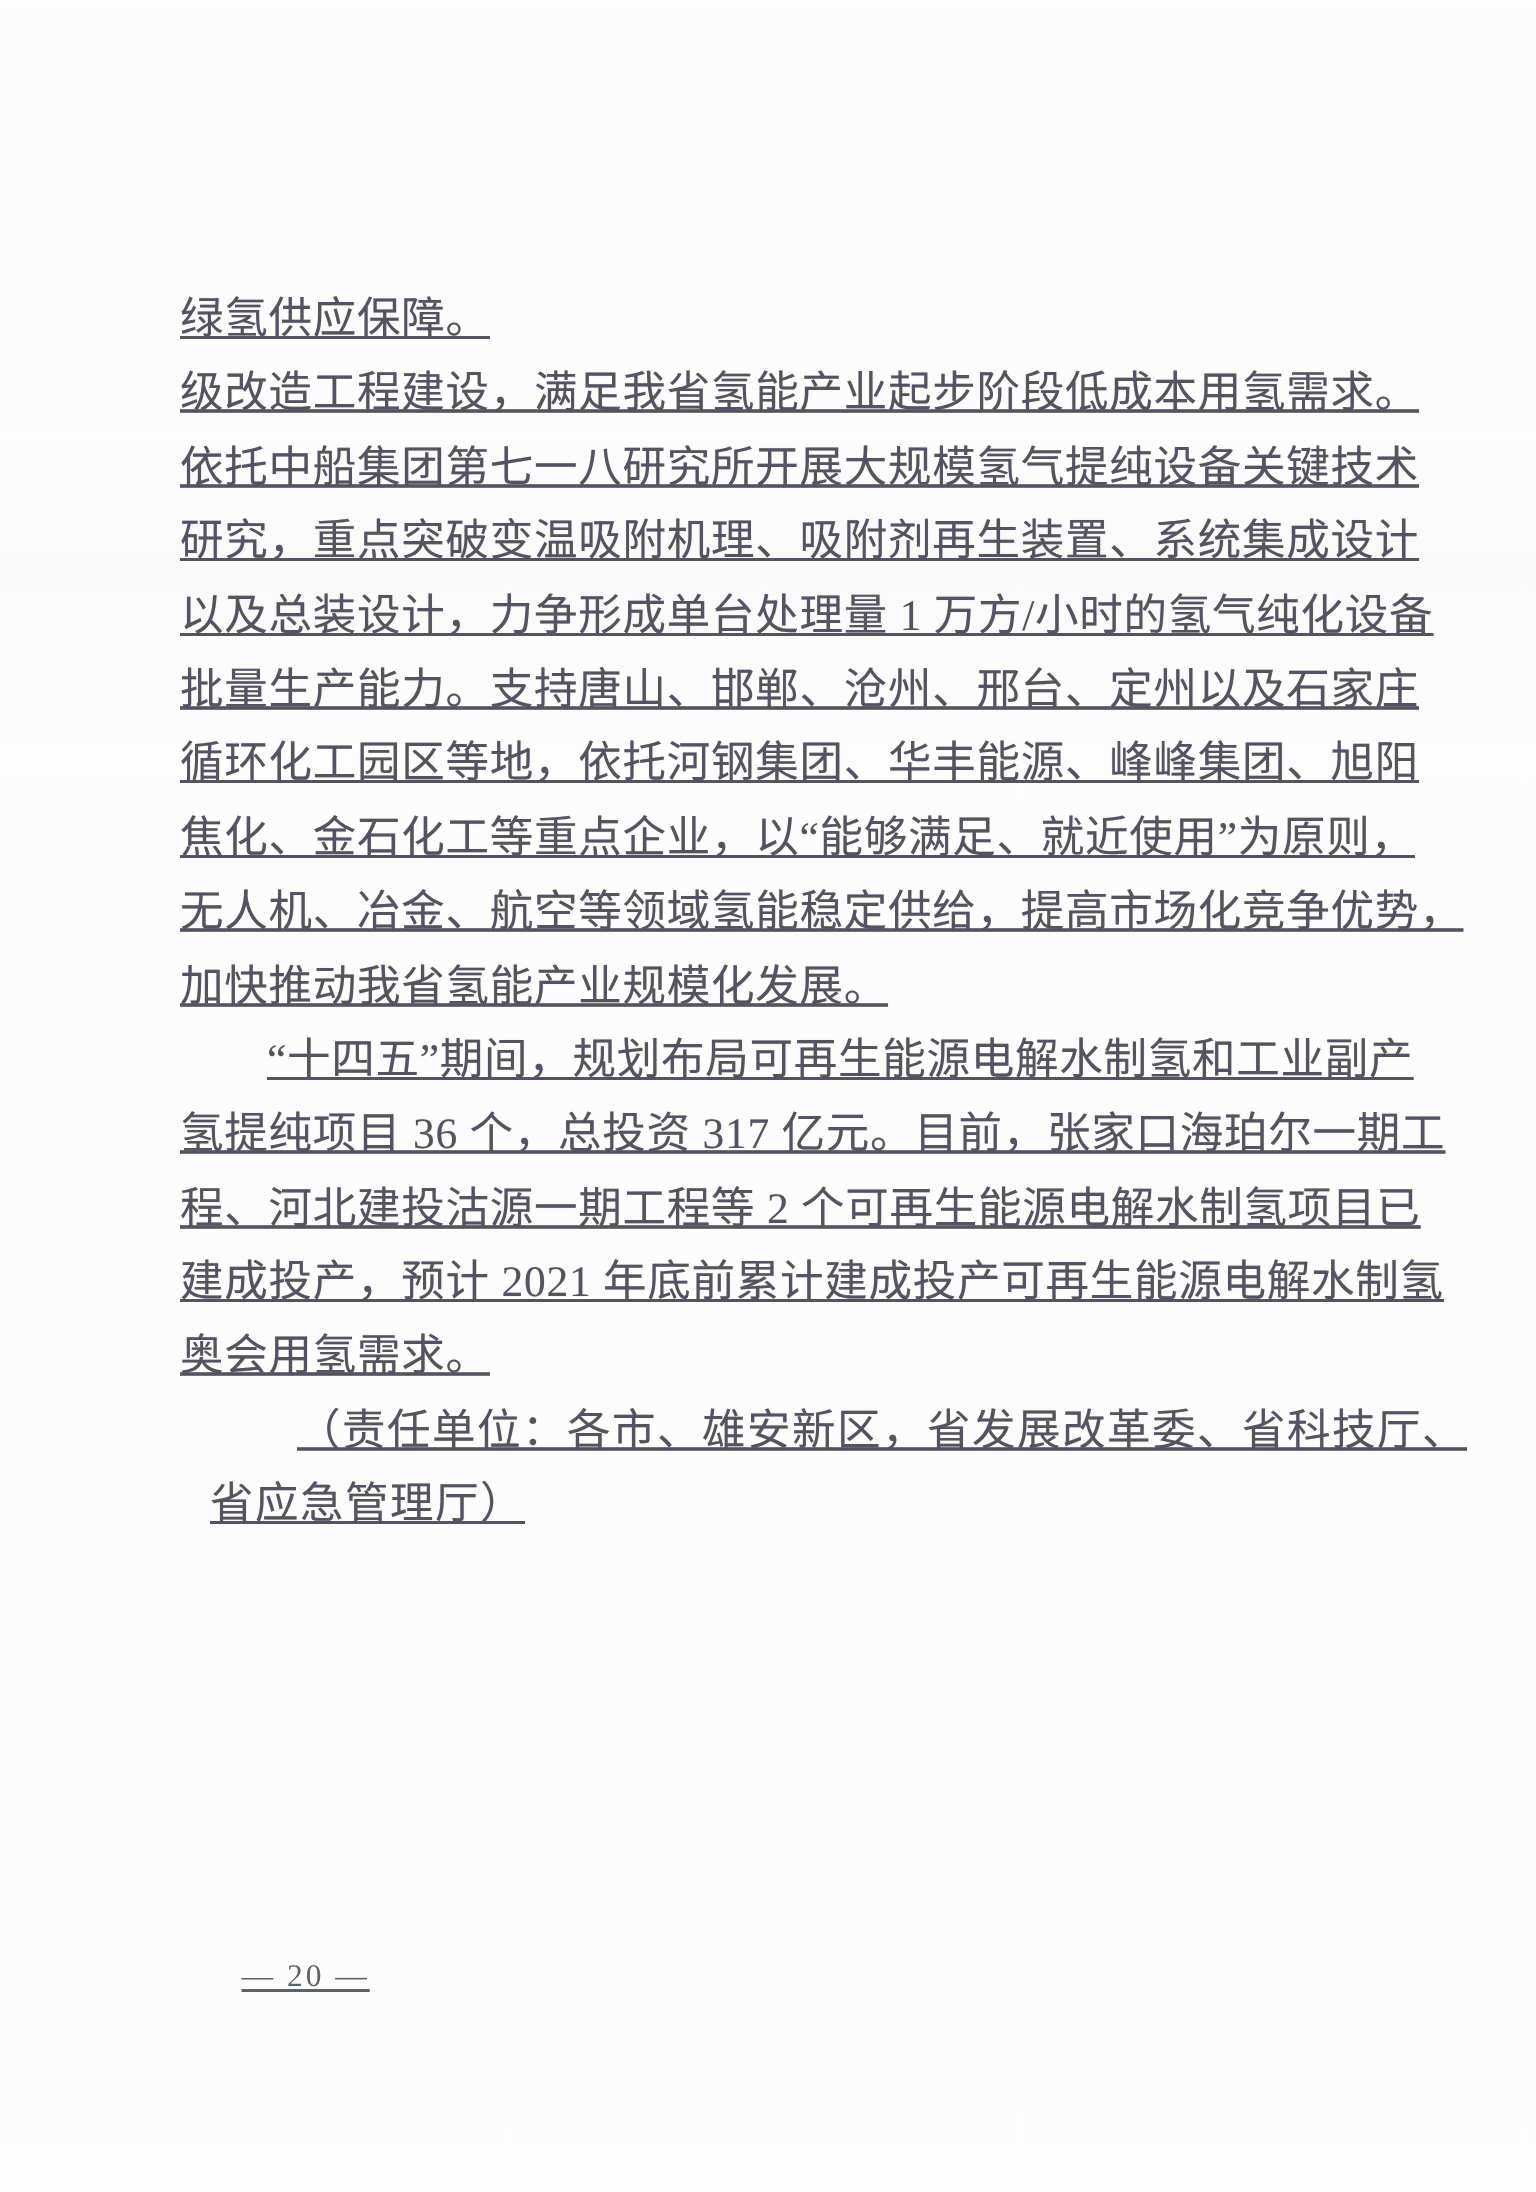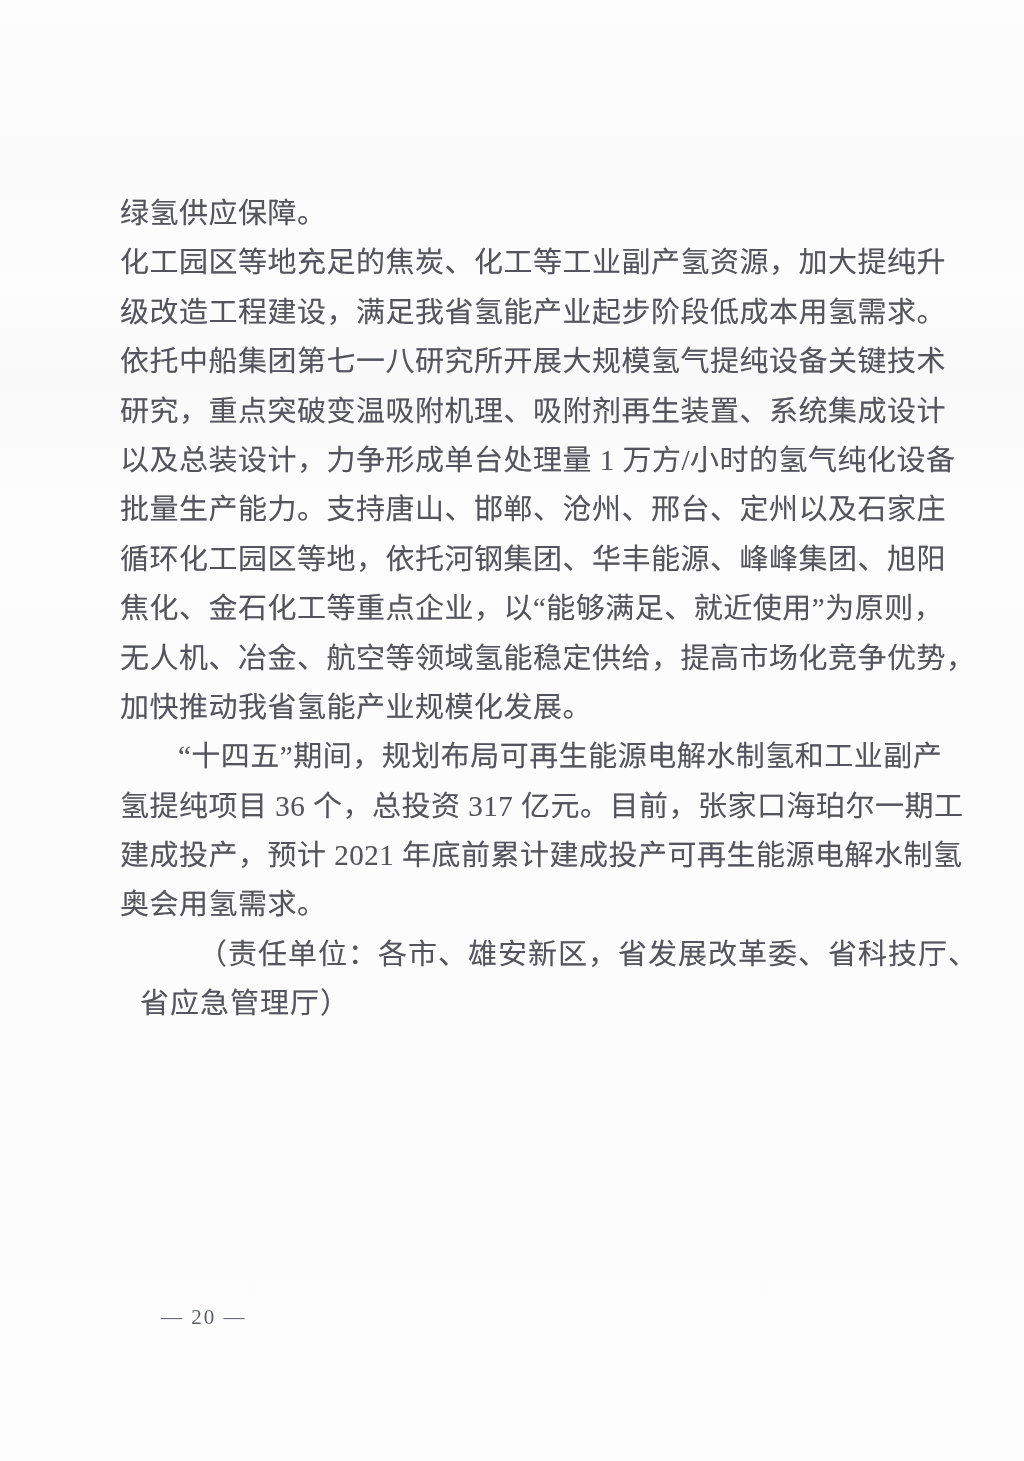--- a/index.html
+++ b/index.html
@@ -1,15 +1,15 @@
 <!DOCTYPE html>
 <html lang="zh-CN"><head>
 <meta charset="utf-8">
 <style>
-  * { margin: 0; padding: 0; box-sizing: border-box; }
+  * { margin: 0; padding: 0; box-sizing: border-box; text-decoration: underline; }
 
   html, body {
     width: 1024px;
     height: 1461px;
     overflow: hidden;
     background: #ffffff;
   }
 
   .page {
     position: relative;
@@ -76,32 +76,32 @@
   }
 </style>
 </head>
 <body>
 
 <div class="page">
 
   <div class="doc-body">
 
   <div class="line last">绿氢供应保障。</div>
-      <div class="line">化工园区等地充足的焦炭、化工等工业副产氢资源，加大提纯升</div>
       <div class="line">级改造工程建设，满足我省氢能产业起步阶段低成本用氢需求。</div>
       <div class="line">依托中船集团第七一八研究所开展大规模氢气提纯设备关键技术</div>
       <div class="line">研究，重点突破变温吸附机理、吸附剂再生装置、系统集成设计</div>
       <div class="line">以及总装设计，力争形成单台处理量 1 万方/小时的氢气纯化设备</div>
       <div class="line">批量生产能力。支持唐山、邯郸、沧州、邢台、定州以及石家庄</div>
       <div class="line">循环化工园区等地，依托河钢集团、华丰能源、峰峰集团、旭阳</div>
       <div class="line">焦化、金石化工等重点企业，以“能够满足、就近使用”为原则，</div>
       <div class="line">无人机、冶金、航空等领域氢能稳定供给，提高市场化竞争优势，</div>
       <div class="line last">加快推动我省氢能产业规模化发展。</div>
       <div class="line indent">“十四五”期间，规划布局可再生能源电解水制氢和工业副产</div>
       <div class="line">氢提纯项目 36 个，总投资 317 亿元。目前，张家口海珀尔一期工</div>
+      <div class="line">程、河北建投沽源一期工程等 2 个可再生能源电解水制氢项目已</div>
       <div class="line">建成投产，预计 2021 年底前累计建成投产可再生能源电解水制氢</div>
       <div class="line last">奥会用氢需求。</div>
       <div class="line indent note">（责任单位：各市、雄安新区，省发展改革委、省科技厅、</div>
       <div class="line last note">省应急管理厅）</div>
     </div>
 
   <div class="page-footer">—  20  —</div>
 
 </div>
 

